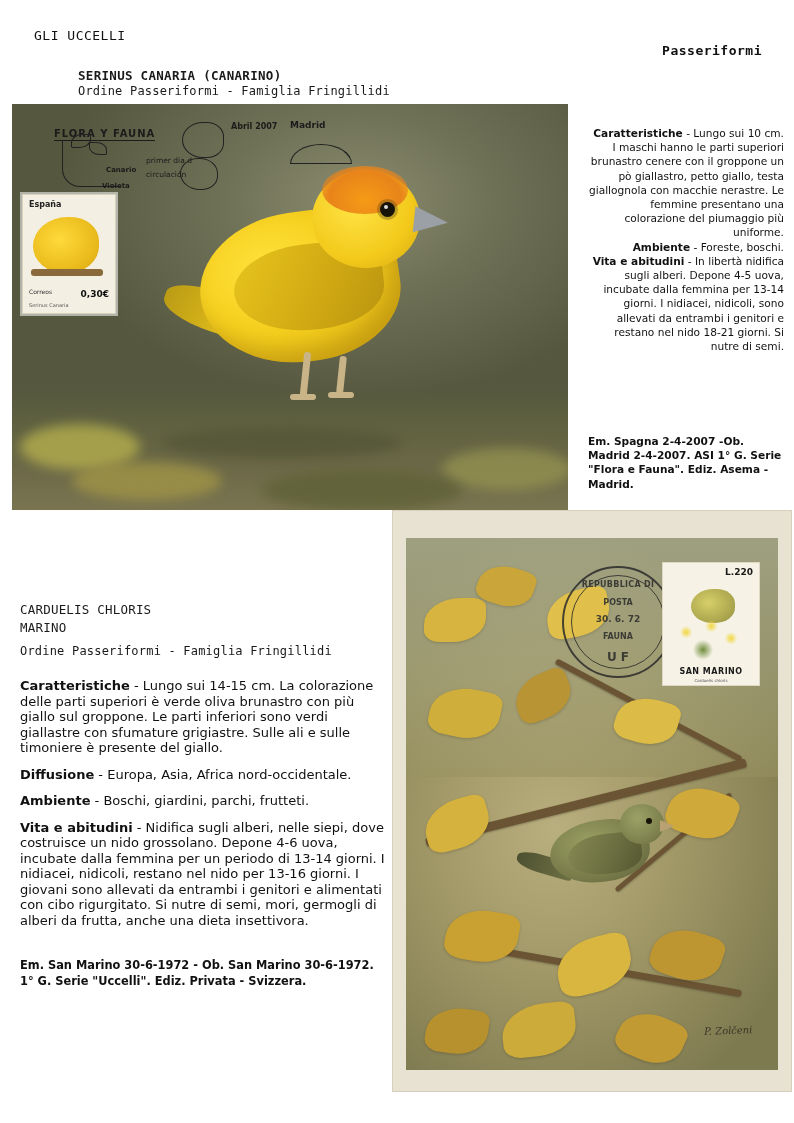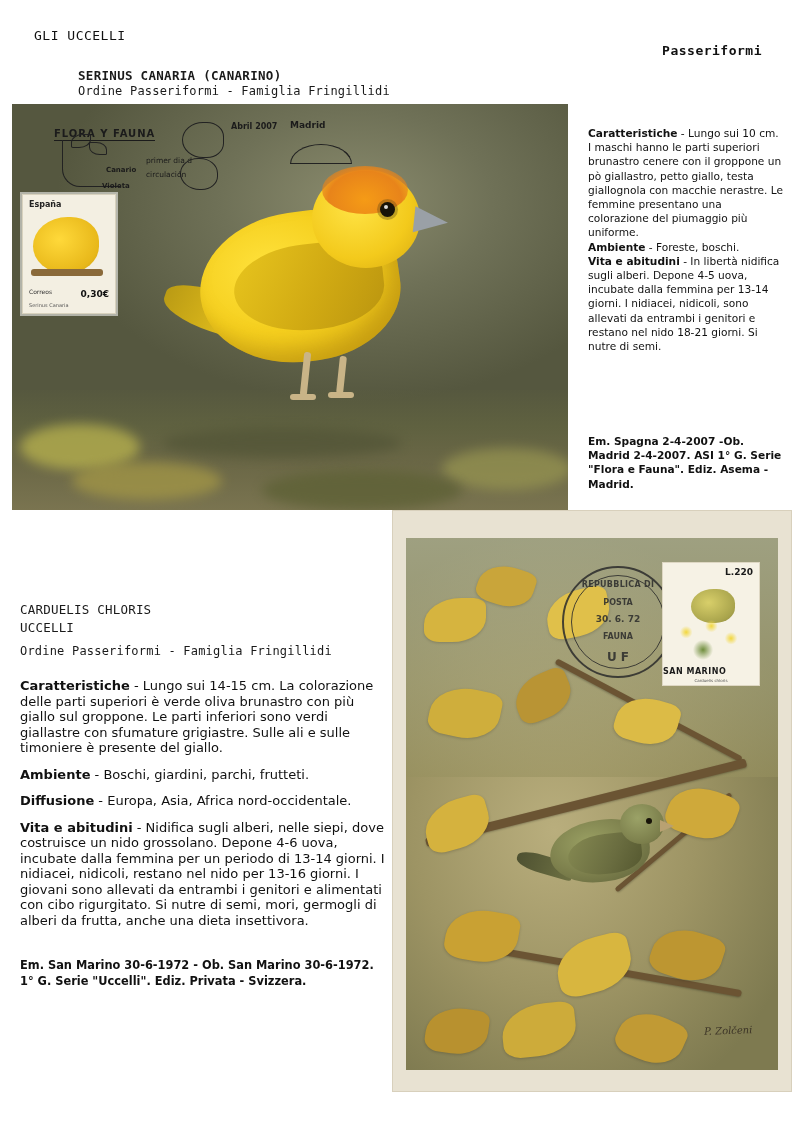--- a/index.html
+++ b/index.html
@@ -349,21 +349,21 @@
   
   .s1-text {
     position: absolute;
     left: 588px;
     top: 126px;
     width: 196px;
     font-family: "DejaVu Sans", sans-serif;
     font-size: 10.6px;
     line-height: 14.2px;
     color: #111;
-    text-align: left;
+    text-align: right;
   }
   .s1-text p { margin: 0; }
   .s1-text .lead { font-weight: bold; }
   .s1-emission {
     position: absolute;
     left: 588px;
     top: 434px;
     width: 196px;
     font-family: "DejaVu Sans", sans-serif;
     font-size: 10.6px;
@@ -545,20 +545,21 @@
     position: absolute; left: 12px; bottom: 22px;
     width: 70px; height: 44px;
     background:
       radial-gradient(circle 9px at 16% 30%, #f2d73c 0%, rgba(242,215,60,0) 70%),
       radial-gradient(circle 9px at 52% 16%, #f2d73c 0%, rgba(242,215,60,0) 70%),
       radial-gradient(circle 9px at 80% 44%, #f2d73c 0%, rgba(242,215,60,0) 70%),
       radial-gradient(circle 14px at 40% 70%, #6f8d3c 0%, rgba(111,141,60,0) 72%);
   }
   .stamp-sm .sm-country {
     position: absolute; left: 0; right: 0; bottom: 9px;
+    text-align: center;
     font-family: "DejaVu Sans", sans-serif;
     font-size: 8px; font-weight: bold; color: #1a1a1a;
     letter-spacing: .5px;
   }
   .stamp-sm .sm-credit {
     position: absolute; left: 0; right: 0; bottom: 2px;
     text-align: center;
     font-family: "DejaVu Sans", sans-serif;
     font-size: 4px; color: #555;
   }
@@ -681,27 +682,27 @@
   </div>
 
   <div class="s1-text">
     <p><b class="lead">Caratteristiche</b> - Lungo sui 10 cm. I maschi hanno le parti superiori brunastro cenere con il groppone un pò giallastro, petto giallo, testa giallognola con macchie nerastre. Le femmine presentano una colorazione del piumaggio più uniforme.</p>
     <p><b class="lead">Ambiente</b> - Foreste, boschi.</p>
     <p><b class="lead">Vita e abitudini</b> - In libertà nidifica sugli alberi. Depone 4-5 uova, incubate dalla femmina per 13-14 giorni. I nidiacei, nidicoli, sono allevati da entrambi i genitori e restano nel nido 18-21 giorni. Si nutre di semi.</p>
   </div>
   <div class="s1-emission">Em. Spagna 2-4-2007 -Ob. Madrid 2-4-2007. ASI 1° G. Serie "Flora e Fauna". Ediz. Asema - Madrid.</div>
 
   <div class="s2-title">CARDUELIS CHLORIS</div>
-  <div class="s2-name">UCCELLI</div>
+  <div class="s2-name">MARINO</div>
   <div class="s2-order">Ordine Passeriformi - Famiglia Fringillidi</div>
 
   <div class="s2-text">
     <p><b class="lead">Caratteristiche</b> - Lungo sui 14-15 cm. La colorazione delle parti superiori è verde oliva brunastro con più giallo sul groppone. Le parti inferiori sono verdi giallastre con sfumature grigiastre. Sulle ali e sulle timoniere è presente del giallo.</p>
+    <p><b class="lead">Diffusione</b> - Europa, Asia, Africa nord-occidentale.</p>
     <p><b class="lead">Ambiente</b> - Boschi, giardini, parchi, frutteti.</p>
-    <p><b class="lead">Diffusione</b> - Europa, Asia, Africa nord-occidentale.</p>
     <p><b class="lead">Vita e abitudini</b> - Nidifica sugli alberi, nelle siepi, dove costruisce un nido grossolano. Depone 4-6 uova, incubate dalla femmina per un periodo di 13-14 giorni. I nidiacei, nidicoli, restano nel nido per 13-16 giorni. I giovani sono allevati da entrambi i genitori e alimentati con cibo rigurgitato. Si nutre di semi, mori, germogli di alberi da frutta, anche una dieta insettivora.</p>
   </div>
   <div class="s2-emission">Em. San Marino 30-6-1972 - Ob. San Marino 30-6-1972. 1° G. Serie "Uccelli". Ediz. Privata - Svizzera.</div>
 
   <div class="card-sanmarino">
     <div class="sm-inner">
       <div class="sm-sky"></div>
 
       <div class="sm-branch br3"></div>
       <div class="sm-branch br1"></div>

